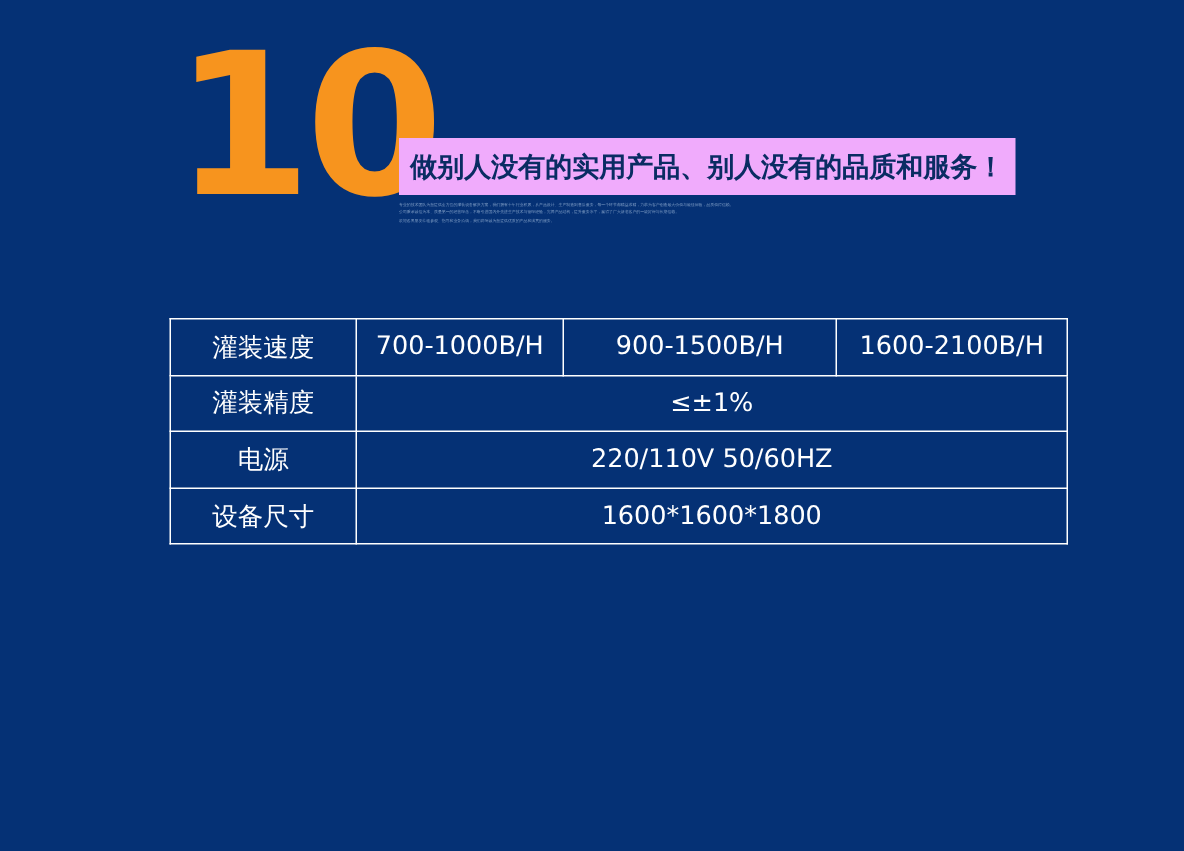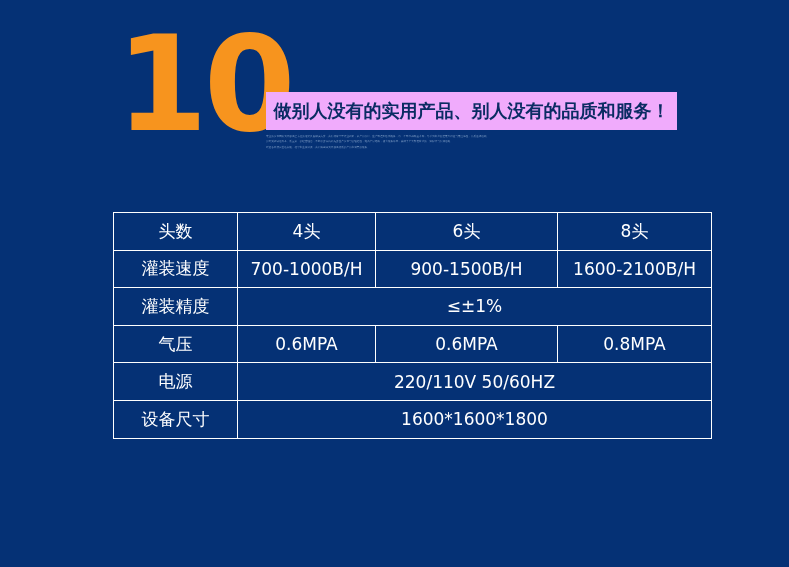--- a/index.html
+++ b/index.html
@@ -100,46 +100,34 @@
 
 <table id="spec-table">
   <colgroup>
     <col class="col-label">
       <col class="col-a">
       <col class="col-b">
       <col class="col-c">
   </colgroup>
   <tbody>
 
-    <tr>
-      <td>头数</td>
-      <td>4头</td>
-      <td>6头</td>
-      <td>8头</td>
-    </tr>
 
     <tr>
       <td>灌装速度</td>
       <td>700-1000B/H</td>
       <td>900-1500B/H</td>
       <td>1600-2100B/H</td>
     </tr>
 
 
     <tr>
       <td>灌装精度</td>
       <td colspan="3">≤±1%</td>
     </tr>
 
-    <tr>
-      <td>气压</td>
-      <td>0.6MPA</td>
-      <td>0.6MPA</td>
-      <td>0.8MPA</td>
-    </tr>
 
 
     <tr>
       <td>电源</td>
       <td colspan="3">220/110V 50/60HZ</td>
     </tr>
 
     <tr>
       <td>设备尺寸</td>
       <td colspan="3">1600*1600*1800</td>

